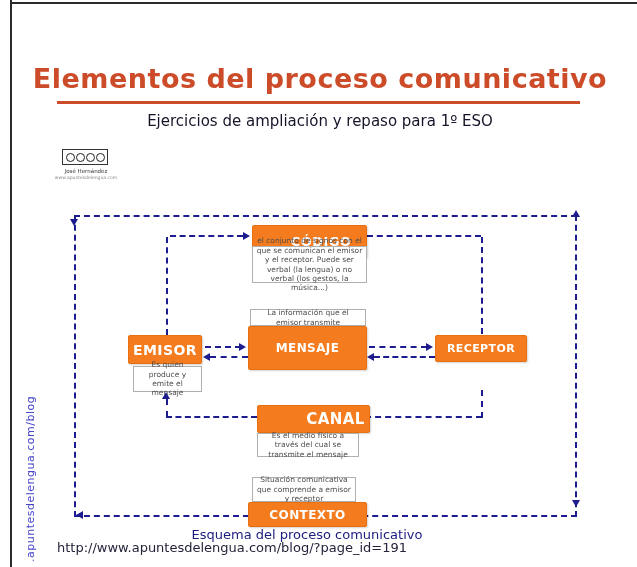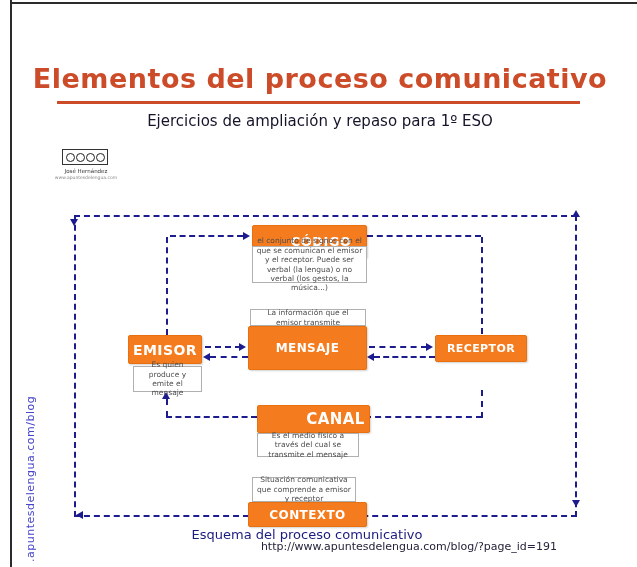--- a/index.html
+++ b/index.html
@@ -34,21 +34,21 @@
   .tri-up{border-left:4px solid transparent;border-right:4px solid transparent;border-bottom:7px solid #1c1c8e;}
   .tri-down{border-left:4px solid transparent;border-right:4px solid transparent;border-top:7px solid #1c1c8e;}
   .node{background:#f57c1e;border:1px solid #e8700f;border-radius:2px;color:#fff;font-weight:bold;
         display:flex;align-items:center;justify-content:center;letter-spacing:.4px;
         box-shadow:1px 1px 2px rgba(0,0,0,.18);box-sizing:border-box;}
   .desc{background:#fff;border:1px solid #b0b0b0;color:#4d4d4d;font-size:7.5px;line-height:1.25;
         text-align:center;display:flex;align-items:center;justify-content:center;
         padding:2px 3px;box-sizing:border-box;}
   
   .caption{left:57px;top:527px;width:500px;text-align:center;font-size:13px;font-weight:normal;color:#1b1b80;}
-  .source-url{left:57px;top:540px;width:500px;text-align:right;font-size:11px;color:#24243a;}
+  .source-url{left:57px;top:540px;width:500px;text-align:left;font-size:13px;color:#24243a;}
   .watermark{left:24px;top:562px;transform:rotate(-90deg);transform-origin:0 0;white-space:nowrap;
              font-size:11px;color:#4444cc;letter-spacing:.5px;}
 </style>
 </head>
 <body>
 
 <div id="page">
 
   <div class="abs frame-left"></div>
   <div class="abs frame-top"></div>

